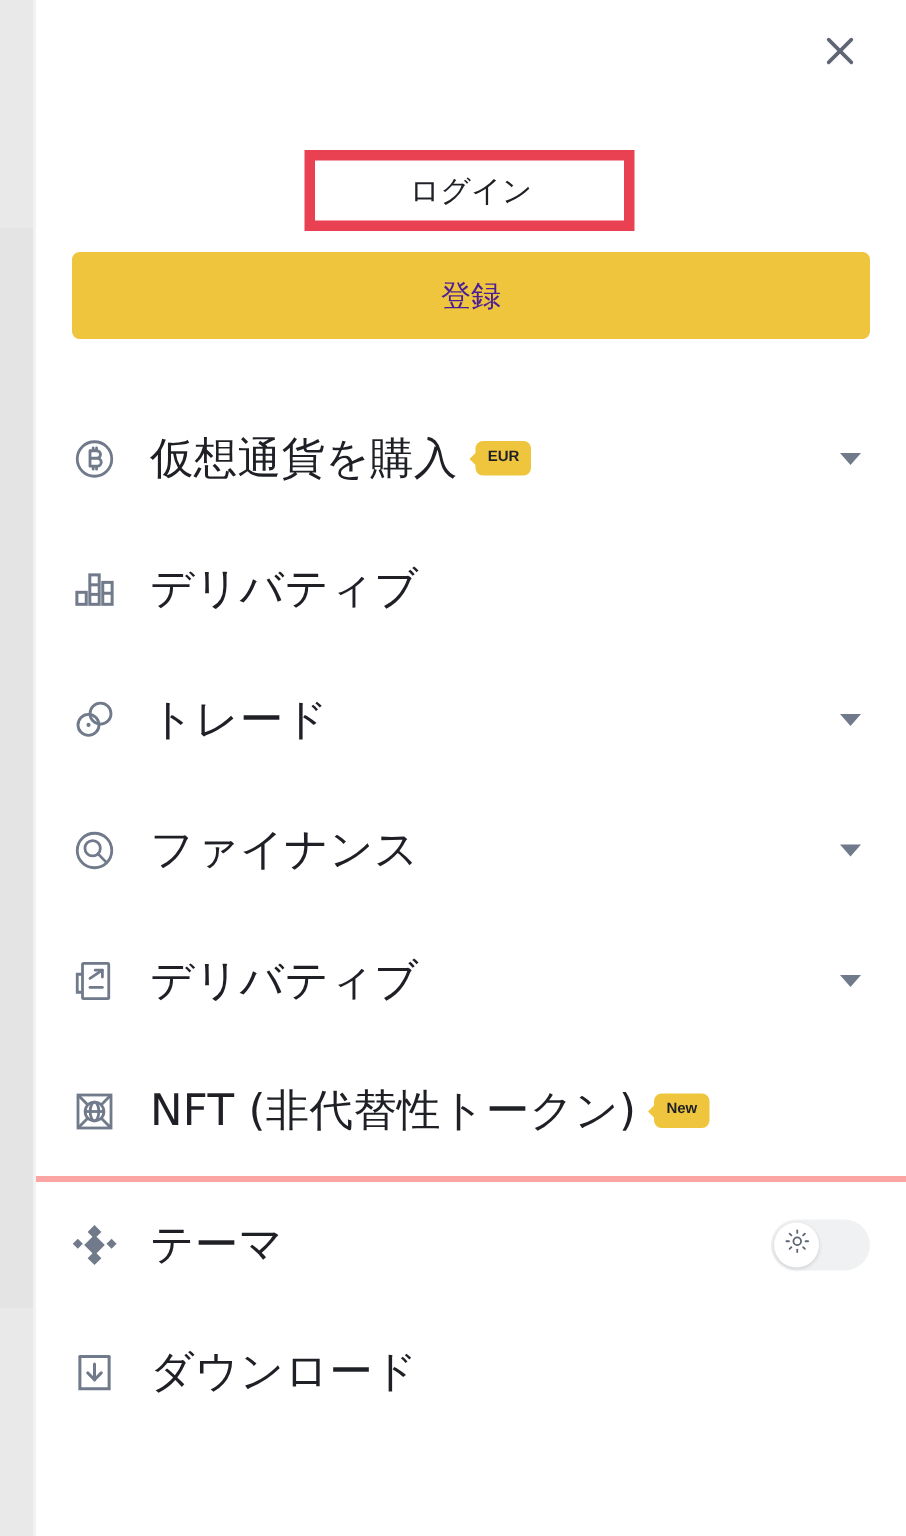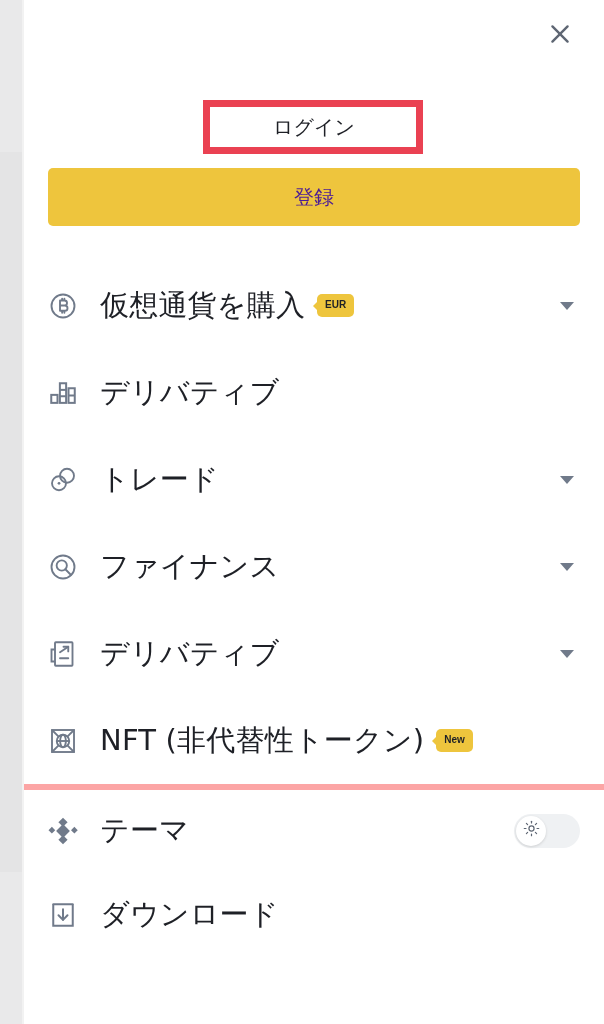--- a/index.html
+++ b/index.html
@@ -135,21 +135,21 @@
   }
   .menu-item {
     position: relative;
     height: 87px;
     display: flex;
     align-items: center;
     padding: 0 24px 0 22px;
     cursor: pointer;
   }
   .menu-item.sep-top {
-    border-top: 6px solid #fca5a5;
+    border-top: 4px solid #fca5a5;
   }
   .mi-icon {
     width: 34px;
     height: 34px;
     flex: 0 0 34px;
     display: flex;
     align-items: center;
     justify-content: center;
     color: #707a8a;
   }

